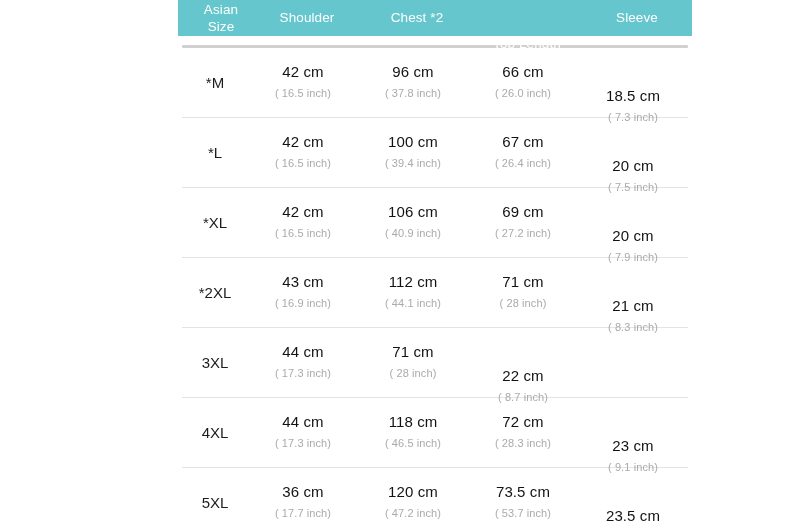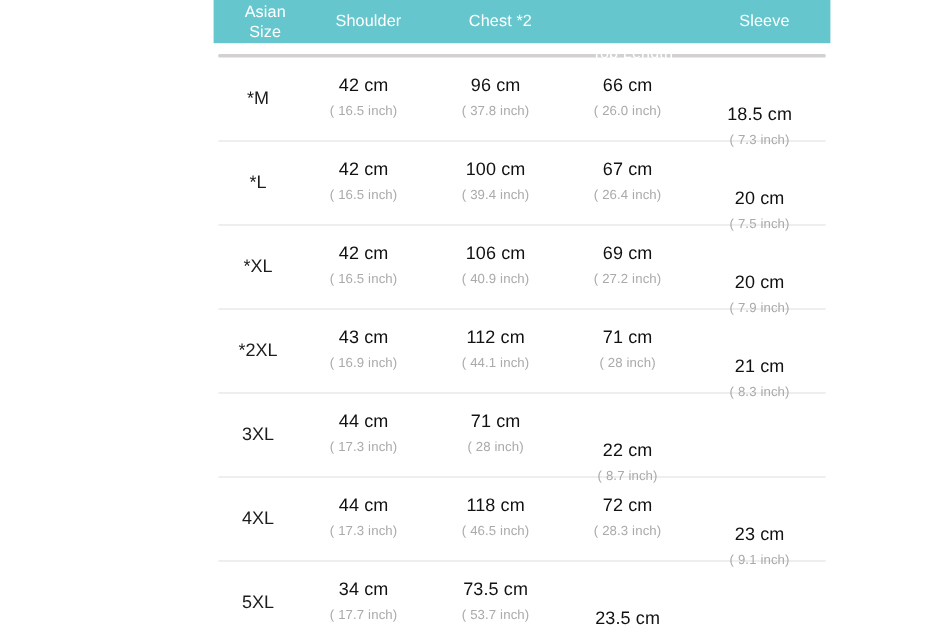--- a/index.html
+++ b/index.html
@@ -248,22 +248,26 @@
         <div class="cell c-4">
           <span class="val-cm">23 cm</span>
           <span class="val-inch">( 9.1 inch)</span>
         </div>
       </div>
       <div class="row">
         <div class="cell c-size">
           <span class="size-label">5XL</span>
         </div>
         <div class="cell c-1">
-          <span class="val-cm">34 cm</span>
+          <span class="val-cm">36 cm</span>
           <span class="val-inch">( 17.7 inch)</span>
+        </div>
+        <div class="cell c-2">
+          <span class="val-cm">120 cm</span>
+          <span class="val-inch">( 47.2 inch)</span>
         </div>
         <div class="cell c-3">
           <span class="val-cm">73.5 cm</span>
           <span class="val-inch">( 53.7 inch)</span>
         </div>
         <div class="cell c-4">
           <span class="val-cm">23.5 cm</span>
           <span class="val-inch">( 5.8 inch)</span>
         </div>
       </div>

